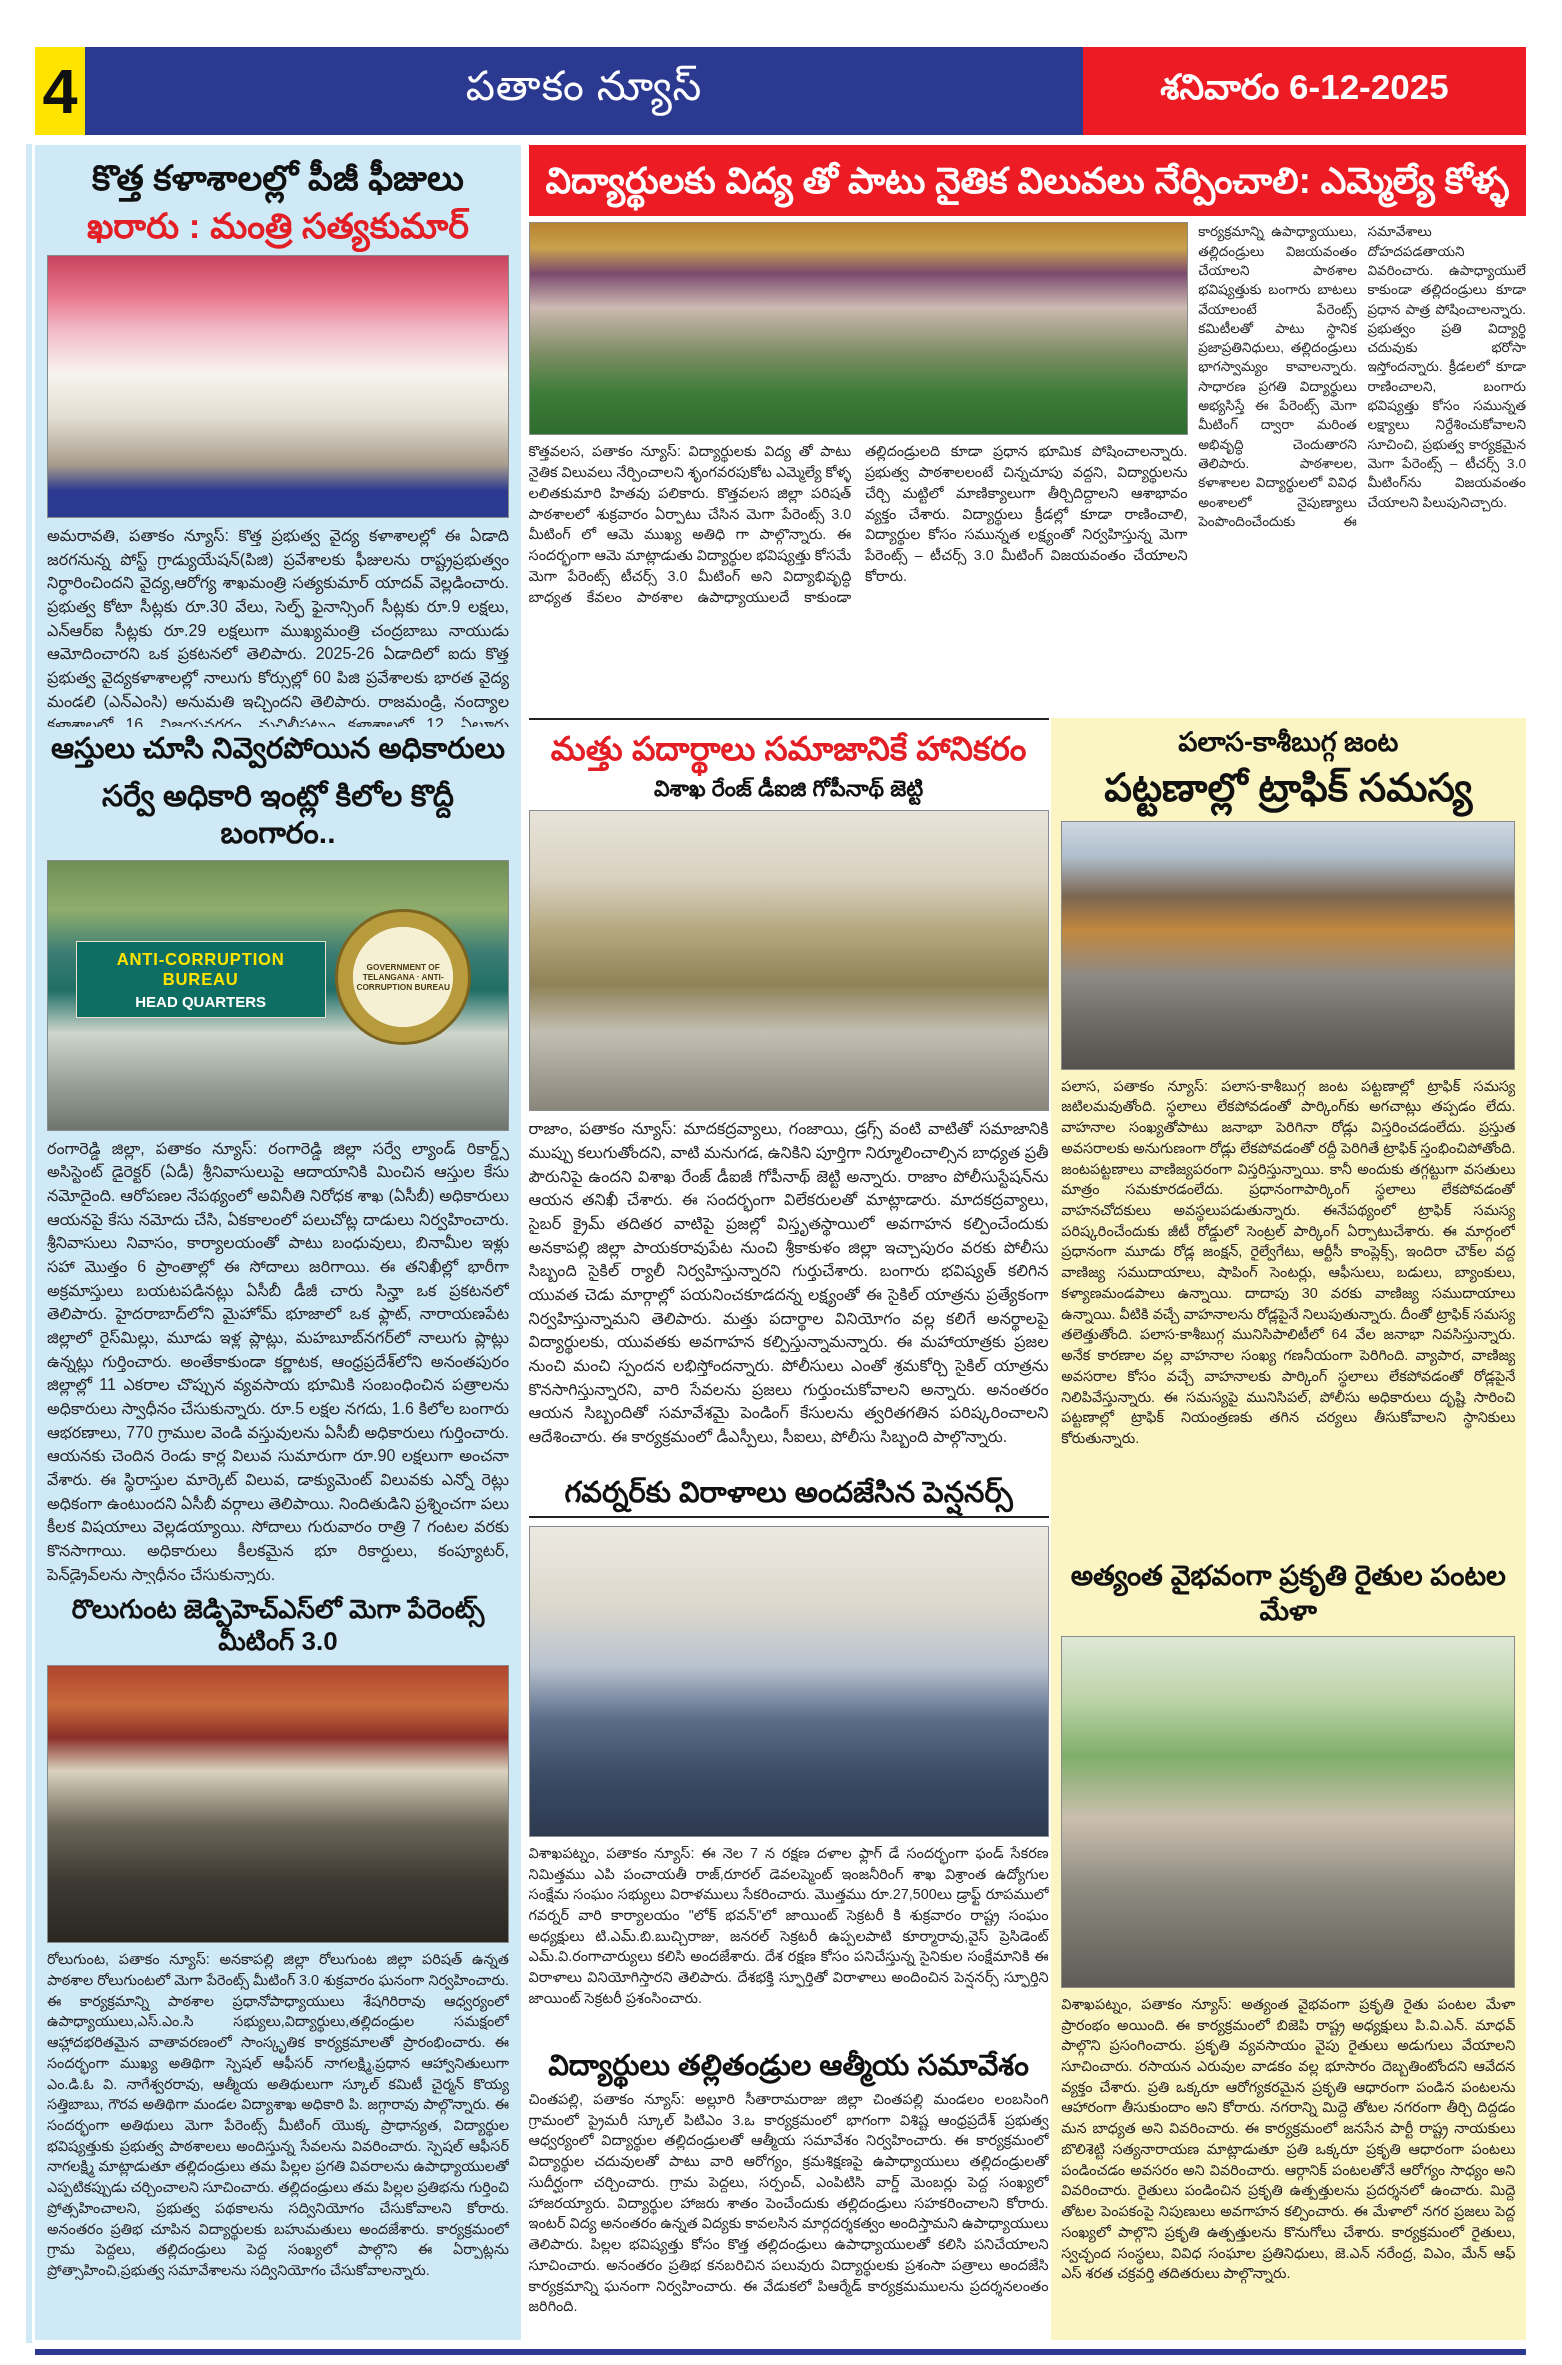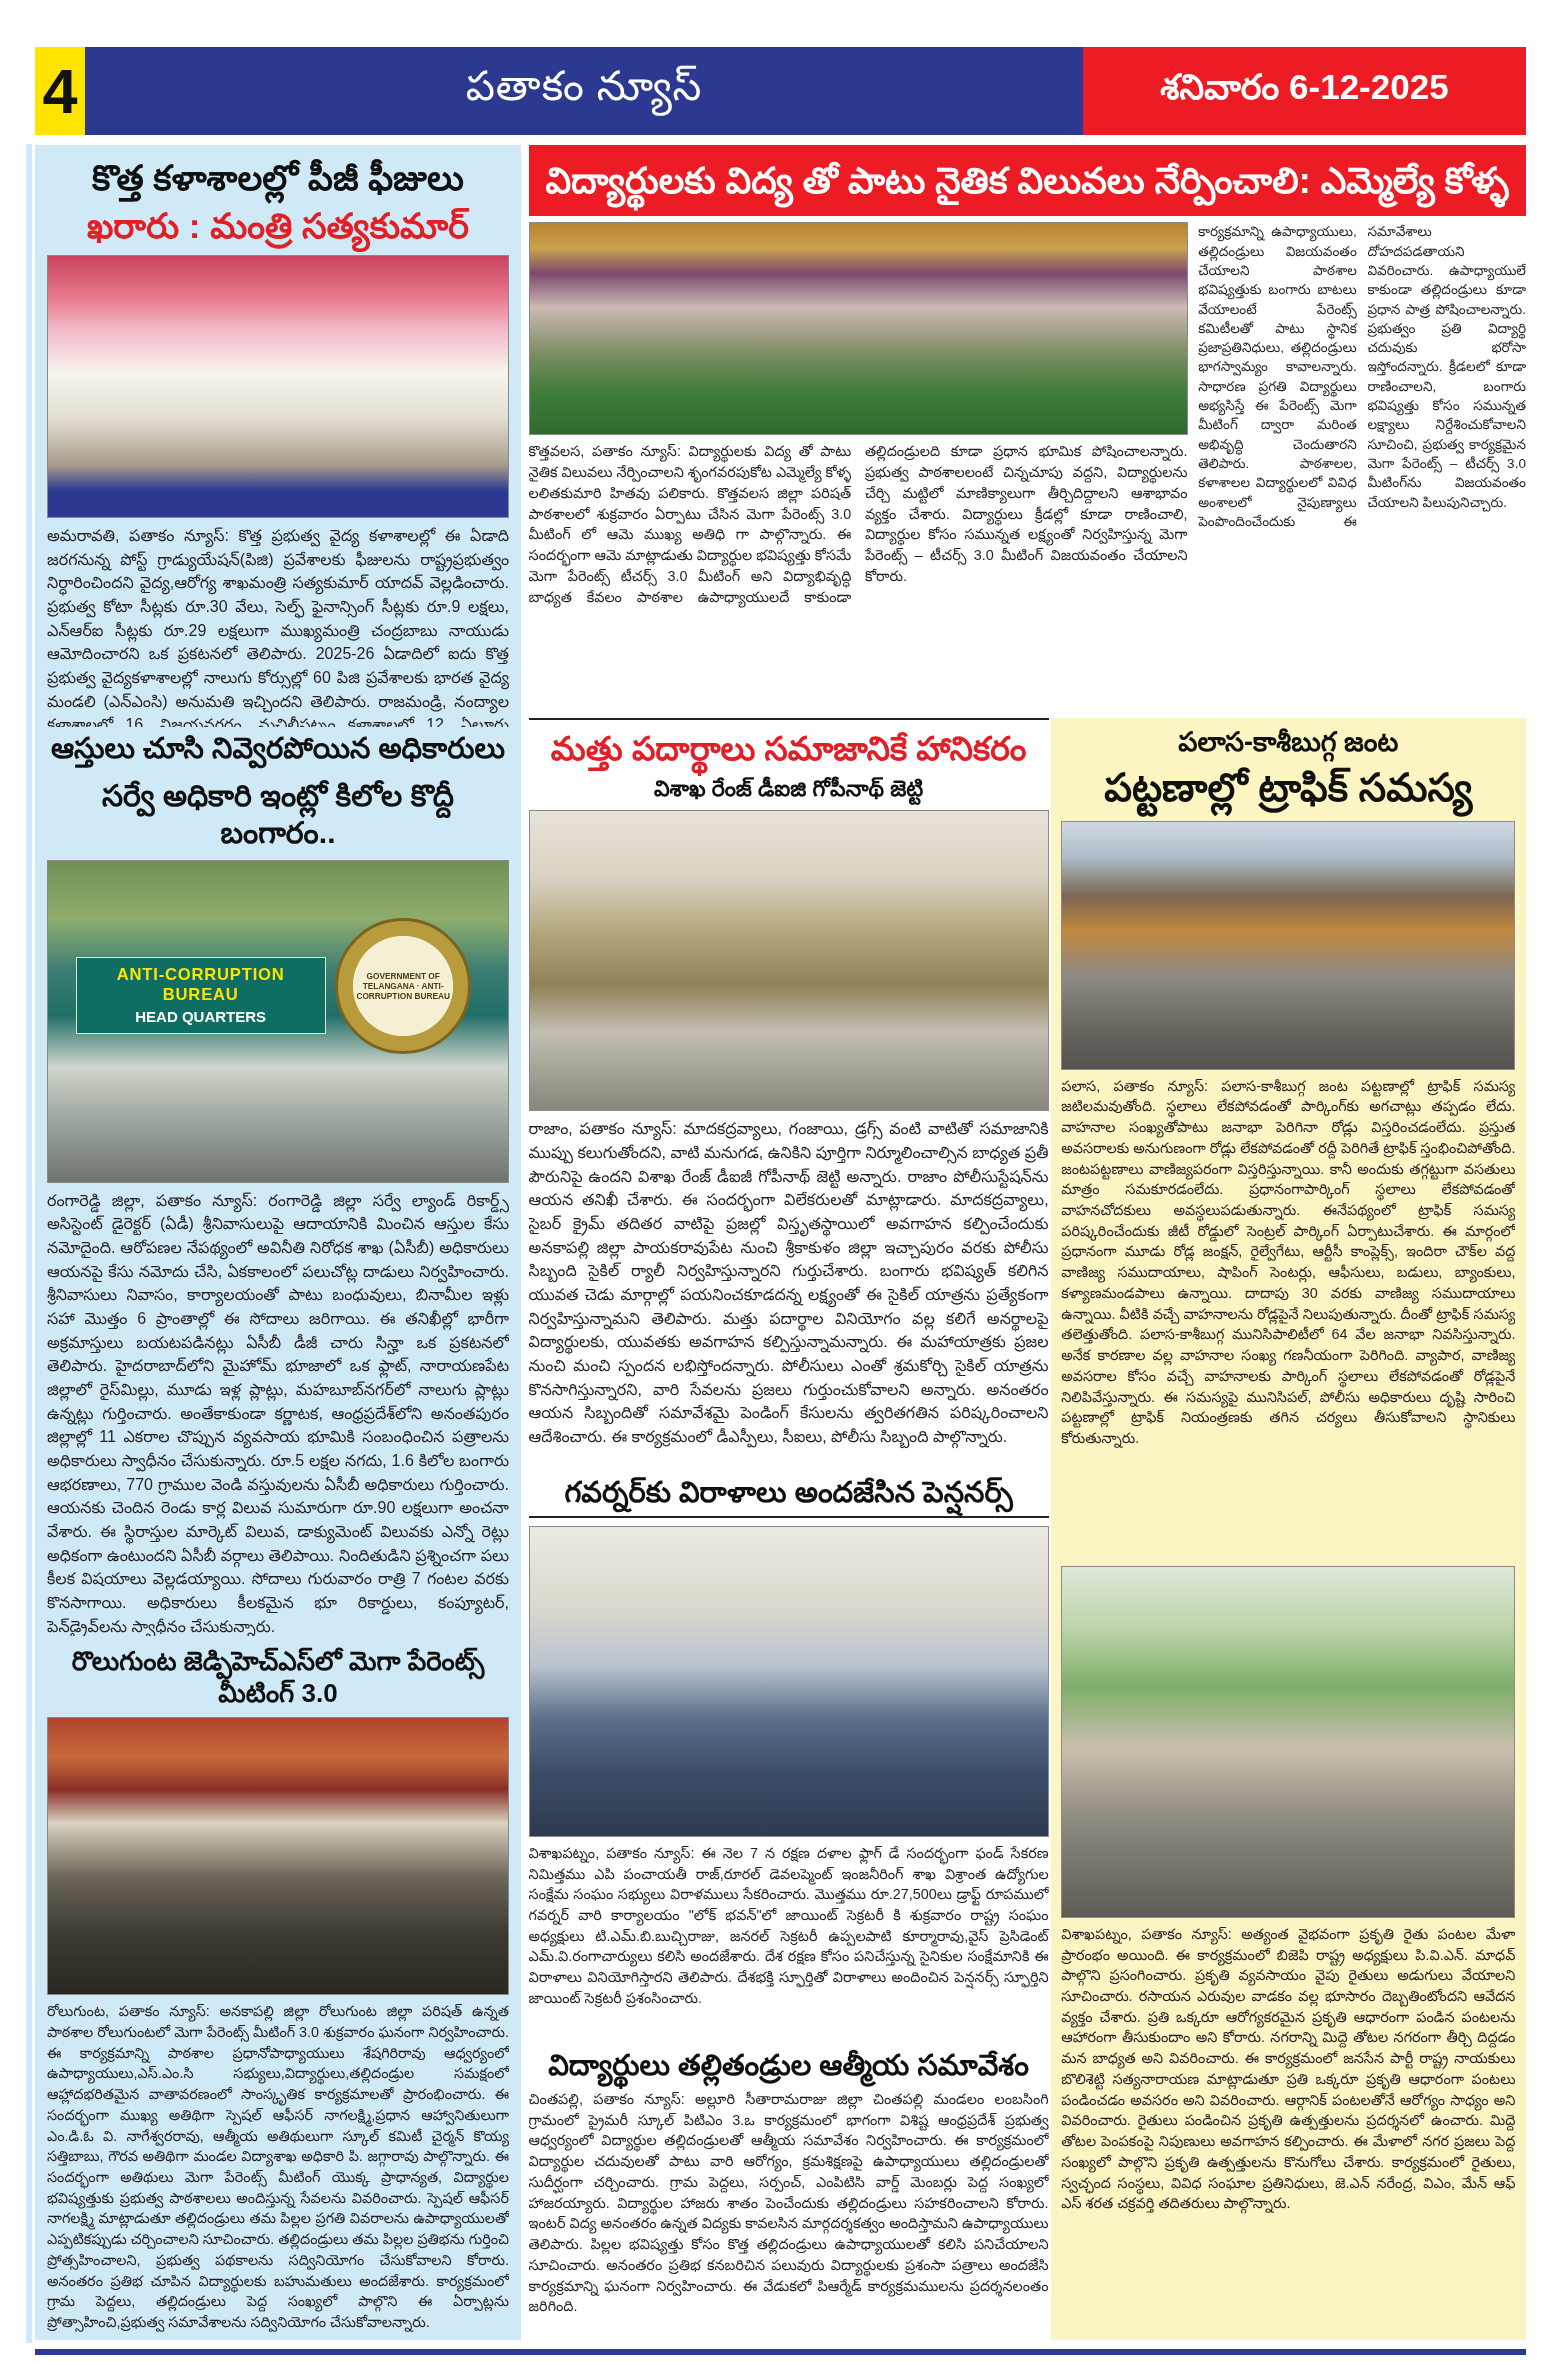--- a/index.html
+++ b/index.html
@@ -78,21 +78,21 @@
       <div>
         <div class="hl hl-black" style="font-size:35px;margin-top:4.5px;">కొత్త కళాశాలల్లో పీజీ  ఫీజులు</div>
         <div class="hl hl-red" style="font-size:35px;margin-top:4.5px;">ఖరారు : మంత్రి సత్యకుమార్</div>
         <div class="photo ph-minister mt10" style="height:263px;"></div>
         <div class="body-txt txt-md mt8" style="height:203px;">అమరావతి, పతాకం న్యూస్:  కొత్త ప్రభుత్వ వైద్య కళాశాలల్లో ఈ ఏడాది జరగనున్న పోస్ట్ గ్రాడ్యుయేషన్(పిజి) ప్రవేశాలకు ఫీజులను రాష్ట్రప్రభుత్వం నిర్ధారించిందని వైద్య,ఆరోగ్య శాఖమంత్రి సత్యకుమార్ యాదవ్ వెల్లడించారు. ప్రభుత్వ కోటా సీట్లకు రూ.30 వేలు, సెల్ఫ్ ఫైనాన్సింగ్ సీట్లకు రూ.9 లక్షలు, ఎన్ఆర్ఐ సీట్లకు రూ.29 లక్షలుగా ముఖ్యమంత్రి చంద్రబాబు నాయుడు ఆమోదించారని ఒక ప్రకటనలో తెలిపారు. 2025-26 ఏడాదిలో ఐదు కొత్త ప్రభుత్వ వైద్యకళాశాలల్లో నాలుగు కోర్సుల్లో 60 పిజి ప్రవేశాలకు భారత వైద్య మండలి (ఎన్ఎంసి) అనుమతి ఇచ్చిందని తెలిపారు. రాజమండ్రి, నంద్యాల కళాశాలల్లో 16, విజయనగరం, మచిలీపట్నం కళాశాలల్లో 12, ఏలూరు కళాశాలలో 4 పిజి చొప్పున పిజి ప్రవేశాలు జరుగుతాయని పేర్కొన్నారు.</div>
       </div>
 
       <div>
         <div class="hl hl-black" style="font-size:29px;margin-top:3px;">ఆస్తులు చూసి నివ్వెరపోయిన అధికారులు</div>
         <div class="hl hl-black" style="font-size:30px;margin-top:10.6px;">సర్వే అధికారి ఇంట్లో కిలోల కొద్దీ బంగారం..</div>
-        <div class="photo ph-acb mt10" style="height:323px;">
+        <div class="photo ph-acb mt10" style="height:271px;">
           <div class="acb-sign">
             <div class="l1">ANTI-CORRUPTION BUREAU</div>
             <div class="l2">HEAD QUARTERS</div>
           </div>
           <div class="acb-emblem">GOVERNMENT OF TELANGANA · ANTI-CORRUPTION BUREAU</div>
         </div>
         <div class="body-txt txt-md mt8" style="height:447px;">రంగారెడ్డి జిల్లా, పతాకం న్యూస్: రంగారెడ్డి జిల్లా సర్వే ల్యాండ్ రికార్డ్స్ అసిస్టెంట్ డైరెక్టర్ (ఏడీ) శ్రీనివాసులుపై ఆదాయానికి మించిన ఆస్తుల కేసు నమోదైంది. ఆరోపణల నేపథ్యంలో అవినీతి నిరోధక శాఖ (ఏసీబీ) అధికారులు ఆయనపై కేసు నమోదు చేసి, ఏకకాలంలో పలుచోట్ల దాడులు నిర్వహించారు. శ్రీనివాసులు నివాసం, కార్యాలయంతో పాటు బంధువులు, బినామీల ఇళ్లు సహా మొత్తం 6 ప్రాంతాల్లో ఈ సోదాలు జరిగాయి. ఈ తనిఖీల్లో భారీగా అక్రమాస్తులు బయటపడినట్లు ఏసీబీ డీజీ చారు సిన్హా ఒక ప్రకటనలో తెలిపారు. హైదరాబాద్‌లోని మైహోమ్ భూజాలో ఒక ఫ్లాట్, నారాయణపేట జిల్లాలో రైస్‌మిల్లు, మూడు ఇళ్ల ప్లాట్లు, మహబూబ్‌నగర్‌లో నాలుగు ప్లాట్లు ఉన్నట్లు గుర్తించారు. అంతేకాకుండా కర్ణాటక, ఆంధ్రప్రదేశ్‌లోని అనంతపురం జిల్లాల్లో 11 ఎకరాల చొప్పున వ్యవసాయ భూమికి సంబంధించిన పత్రాలను అధికారులు స్వాధీనం చేసుకున్నారు. రూ.5 లక్షల నగదు, 1.6 కిలోల బంగారు ఆభరణాలు, 770 గ్రాముల వెండి వస్తువులను ఏసీబీ అధికారులు గుర్తించారు. ఆయనకు చెందిన రెండు కార్ల విలువ సుమారుగా రూ.90 లక్షలుగా అంచనా వేశారు. ఈ స్థిరాస్తుల మార్కెట్ విలువ, డాక్యుమెంట్ విలువకు ఎన్నో రెట్లు అధికంగా ఉంటుందని ఏసీబీ వర్గాలు తెలిపాయి. నిందితుడిని ప్రశ్నించగా పలు కీలక విషయాలు వెల్లడయ్యాయి. సోదాలు గురువారం రాత్రి 7 గంటల వరకు కొనసాగాయి. అధికారులు కీలకమైన భూ రికార్డులు, కంప్యూటర్, పెన్‌డ్రైవ్‌లను స్వాధీనం చేసుకున్నారు.</div>
       </div>
 
       <div>
@@ -142,20 +142,21 @@
         <div class="col-right">
 
           <div>
             <div class="hl hl-black" style="font-size:27px;">పలాస-కాశీబుగ్గ జంట</div>
             <div class="hl hl-black" style="font-size:39px;margin-top:4.5px;">పట్టణాల్లో ట్రాఫిక్ సమస్య</div>
             <div class="photo ph-street mt10" style="height:249px;"></div>
             <div class="body-txt txt-sm mt8" style="height:475px;">పలాస, పతాకం న్యూస్: పలాస-కాశీబుగ్గ జంట పట్టణాల్లో ట్రాఫిక్ సమస్య జటిలమవుతోంది. స్థలాలు లేకపోవడంతో పార్కింగ్‌కు అగచాట్లు తప్పడం లేదు. వాహనాల సంఖ్యతోపాటు జనాభా పెరిగినా రోడ్లు విస్తరించడంలేదు. ప్రస్తుత అవసరాలకు అనుగుణంగా రోడ్లు లేకపోవడంతో రద్దీ పెరిగితే ట్రాఫిక్ స్తంభించిపోతోంది. జంటపట్టణాలు వాణిజ్యపరంగా విస్తరిస్తున్నాయి. కానీ అందుకు తగ్గట్టుగా వసతులు మాత్రం సమకూరడంలేదు. ప్రధానంగాపార్కింగ్ స్థలాలు లేకపోవడంతో వాహనచోదకులు అవస్థలుపడుతున్నారు. ఈనేపథ్యంలో ట్రాఫిక్ సమస్య పరిష్కరించేందుకు జీటీ రోడ్డులో సెంట్రల్ పార్కింగ్ ఏర్పాటుచేశారు. ఈ మార్గంలో ప్రధానంగా మూడు రోడ్ల జంక్షన్, రైల్వేగేటు, ఆర్టీసీ కాంప్లెక్స్, ఇందిరా చౌక్‌ల వద్ద వాణిజ్య సముదాయాలు, షాపింగ్ సెంటర్లు, ఆఫీసులు, బడులు, బ్యాంకులు, కళ్యాణమండపాలు ఉన్నాయి. దాదాపు 30 వరకు వాణిజ్య సముదాయాలు ఉన్నాయి. వీటికి వచ్చే వాహనాలను రోడ్లపైనే నిలుపుతున్నారు. దీంతో ట్రాఫిక్ సమస్య తలెత్తుతోంది. పలాస-కాశీబుగ్గ మునిసిపాలిటీలో 64 వేల జనాభా నివసిస్తున్నారు. అనేక కారణాల వల్ల వాహనాల సంఖ్య గణనీయంగా పెరిగింది. వ్యాపార, వాణిజ్య అవసరాల కోసం వచ్చే వాహనాలకు పార్కింగ్ స్థలాలు లేకపోవడంతో రోడ్లపైనే నిలిపివేస్తున్నారు. ఈ సమస్యపై మునిసిపల్, పోలీసు అధికారులు దృష్టి సారించి పట్టణాల్లో ట్రాఫిక్ నియంత్రణకు తగిన చర్యలు తీసుకోవాలని స్థానికులు కోరుతున్నారు.</div>
           </div>
 
           <div style="margin-top:7.6px;">
+            <div class="hl hl-black" style="font-size:28px;">అత్యంత వైభవంగా ప్రకృతి రైతుల పంటల మేళా</div>
             <div class="photo ph-fair mt10" style="height:352px;"></div>
             <div class="body-txt txt-sm mt8" style="height:361px;">విశాఖపట్నం, పతాకం న్యూస్:  అత్యంత వైభవంగా ప్రకృతి రైతు పంటల మేళా ప్రారంభం అయింది. ఈ కార్యక్రమంలో బిజెపి రాష్ట్ర అధ్యక్షులు పి.వి.ఎన్. మాధవ్ పాల్గొని ప్రసంగించారు. ప్రకృతి వ్యవసాయం వైపు రైతులు అడుగులు వేయాలని సూచించారు. రసాయన ఎరువుల వాడకం వల్ల భూసారం దెబ్బతింటోందని ఆవేదన వ్యక్తం చేశారు. ప్రతి ఒక్కరూ ఆరోగ్యకరమైన ప్రకృతి ఆధారంగా పండిన పంటలను ఆహారంగా తీసుకుందాం అని కోరారు. నగరాన్ని మిద్దె తోటల నగరంగా తీర్చి దిద్దడం మన బాధ్యత అని వివరించారు. ఈ కార్యక్రమంలో జనసేన పార్టీ రాష్ట్ర నాయకులు బొలిశెట్టి సత్యనారాయణ మాట్లాడుతూ ప్రతి ఒక్కరూ ప్రకృతి ఆధారంగా పంటలు పండించడం అవసరం అని వివరించారు. ఆర్గానిక్ పంటలతోనే ఆరోగ్యం సాధ్యం అని వివరించారు. రైతులు పండించిన ప్రకృతి ఉత్పత్తులను ప్రదర్శనలో ఉంచారు. మిద్దె తోటల పెంపకంపై నిపుణులు అవగాహన కల్పించారు. ఈ మేళాలో నగర ప్రజలు పెద్ద సంఖ్యలో పాల్గొని ప్రకృతి ఉత్పత్తులను కొనుగోలు చేశారు. కార్యక్రమంలో రైతులు, స్వచ్ఛంద సంస్థలు, వివిధ సంఘాల ప్రతినిధులు, జె.ఎన్ నరేంద్ర, విఎం, మేన్ ఆఫ్ ఎస్ శరత చక్రవర్తి తదితరులు పాల్గొన్నారు.</div>
           </div>
 
         </div>
 
       </div>
     </div>
   </div>
 

